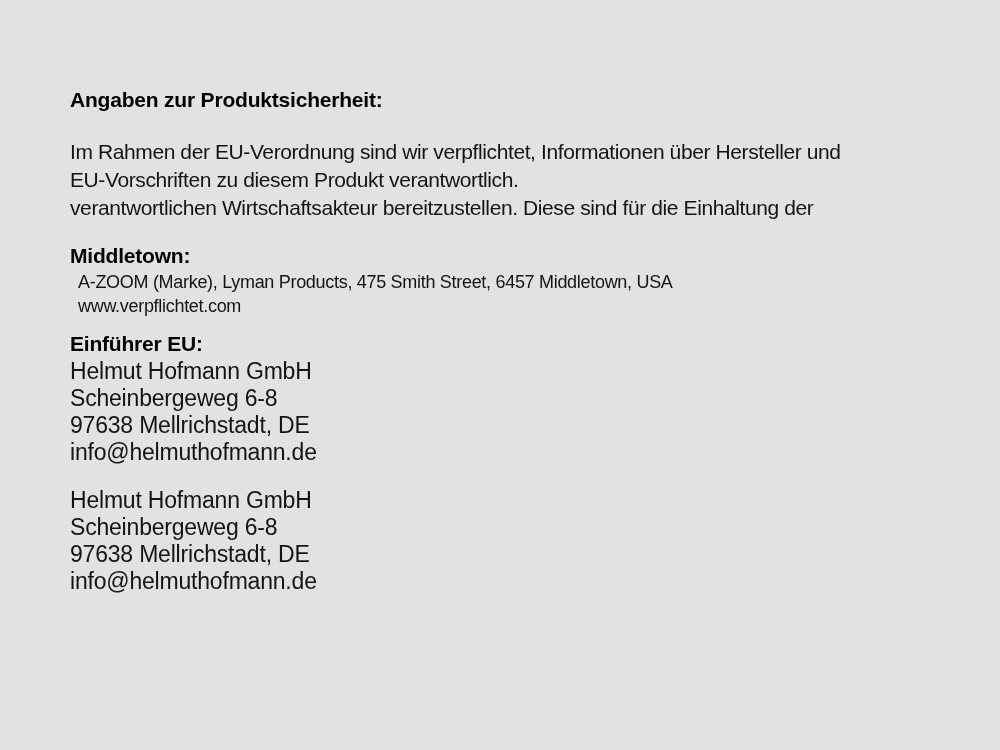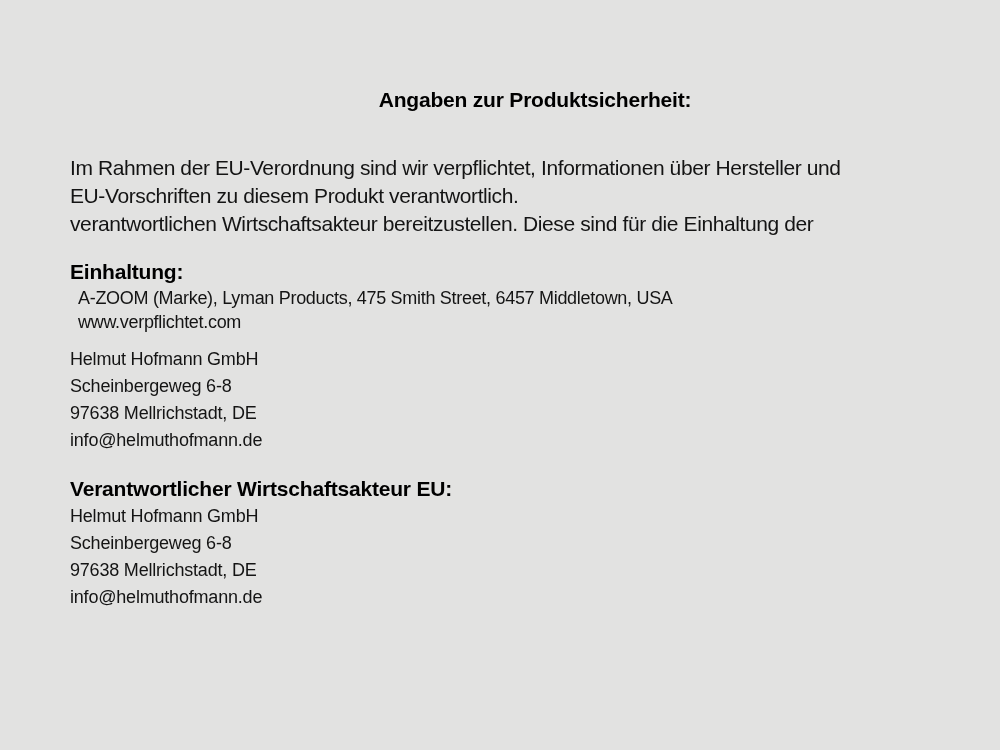--- a/index.html
+++ b/index.html
@@ -21,22 +21,21 @@
     white-space: nowrap;
   }
   .heading {
     font-size: 21px;
     line-height: 28px;
     font-weight: 700;
     color: #000000;
     letter-spacing: -0.2px;
   }
   .title {
-    margin-bottom: 40px;
-    text-align: center;
+    margin-bottom: 24px;
   }
   .intro .line {
     font-size: 21px;
     line-height: 28px;
     letter-spacing: -0.4px;
   }
   .section-manufacturer {
     margin-top: 20px;
   }
   .manufacturer-detail .line {
@@ -45,57 +44,57 @@
     letter-spacing: -0.3px;
     margin-left: 8px;
   }
   .section-importer {
     margin-top: 12px;
   }
   .section-responsible {
     margin-top: 21px;
   }
   .address .line {
-    font-size: 18px;
+    font-size: 23px;
     line-height: 27px;
     letter-spacing: -0.2px;
   }
 </style>
 </head>
 <body>
 
 <div class="content">
 
   <div class="heading title line">Angaben zur Produktsicherheit:</div>
 
   <div class="intro">
     <div class="line">Im Rahmen der EU-Verordnung sind wir verpflichtet, Informationen über Hersteller und</div>
     <div class="line">EU-Vorschriften zu diesem Produkt verantwortlich.</div>
     <div class="line">verantwortlichen Wirtschaftsakteur bereitzustellen. Diese sind für die Einhaltung der</div>
   </div>
 
   <div class="section-manufacturer">
-    <div class="heading line">Einhaltung:</div>
+    <div class="heading line">Middletown:</div>
     <div class="manufacturer-detail">
       <div class="line">A-ZOOM (Marke), Lyman Products, 475 Smith Street, 6457 Middletown, USA</div>
       <div class="line">www.verpflichtet.com</div>
     </div>
   </div>
 
   <div class="section-importer">
+    <div class="heading line">Einführer EU:</div>
     <div class="address">
       <div class="line">Helmut Hofmann GmbH</div>
       <div class="line">Scheinbergeweg 6-8</div>
       <div class="line">97638 Mellrichstadt, DE</div>
       <div class="line">info@helmuthofmann.de</div>
     </div>
   </div>
 
   <div class="section-responsible">
-    <div class="heading line">Verantwortlicher Wirtschaftsakteur EU:</div>
     <div class="address">
       <div class="line">Helmut Hofmann GmbH</div>
       <div class="line">Scheinbergeweg 6-8</div>
       <div class="line">97638 Mellrichstadt, DE</div>
       <div class="line">info@helmuthofmann.de</div>
     </div>
   </div>
 
 </div>
 

